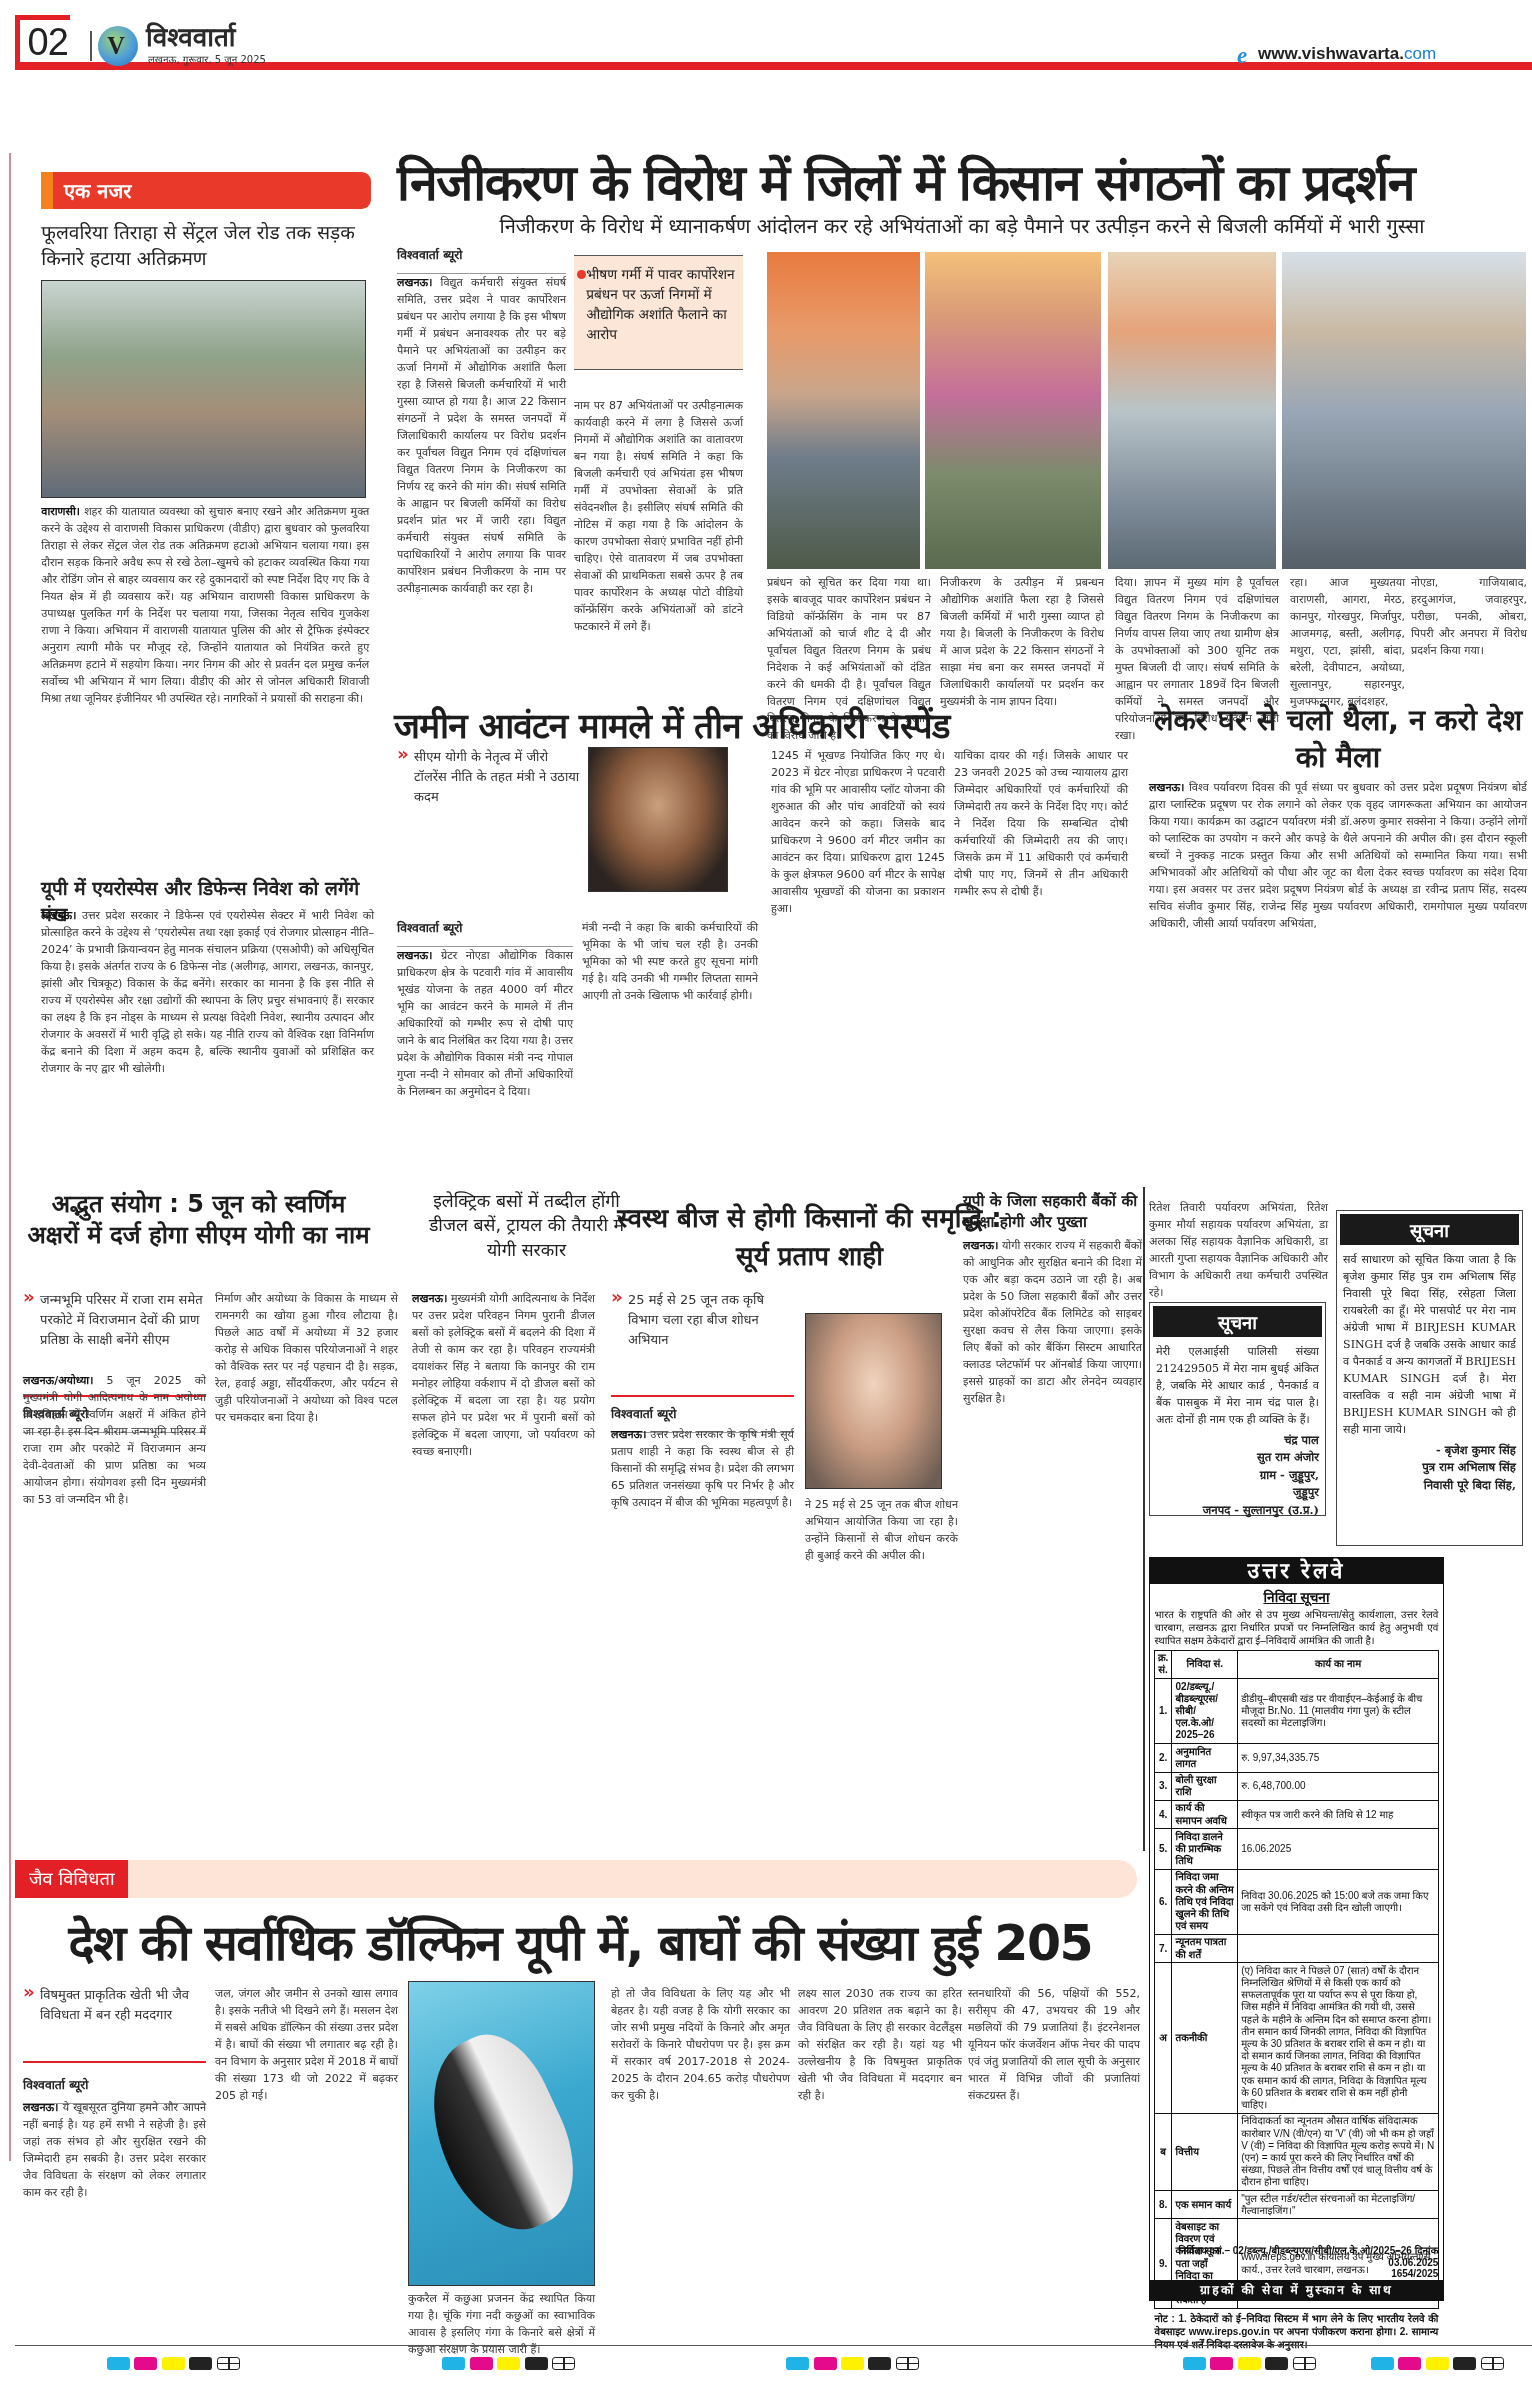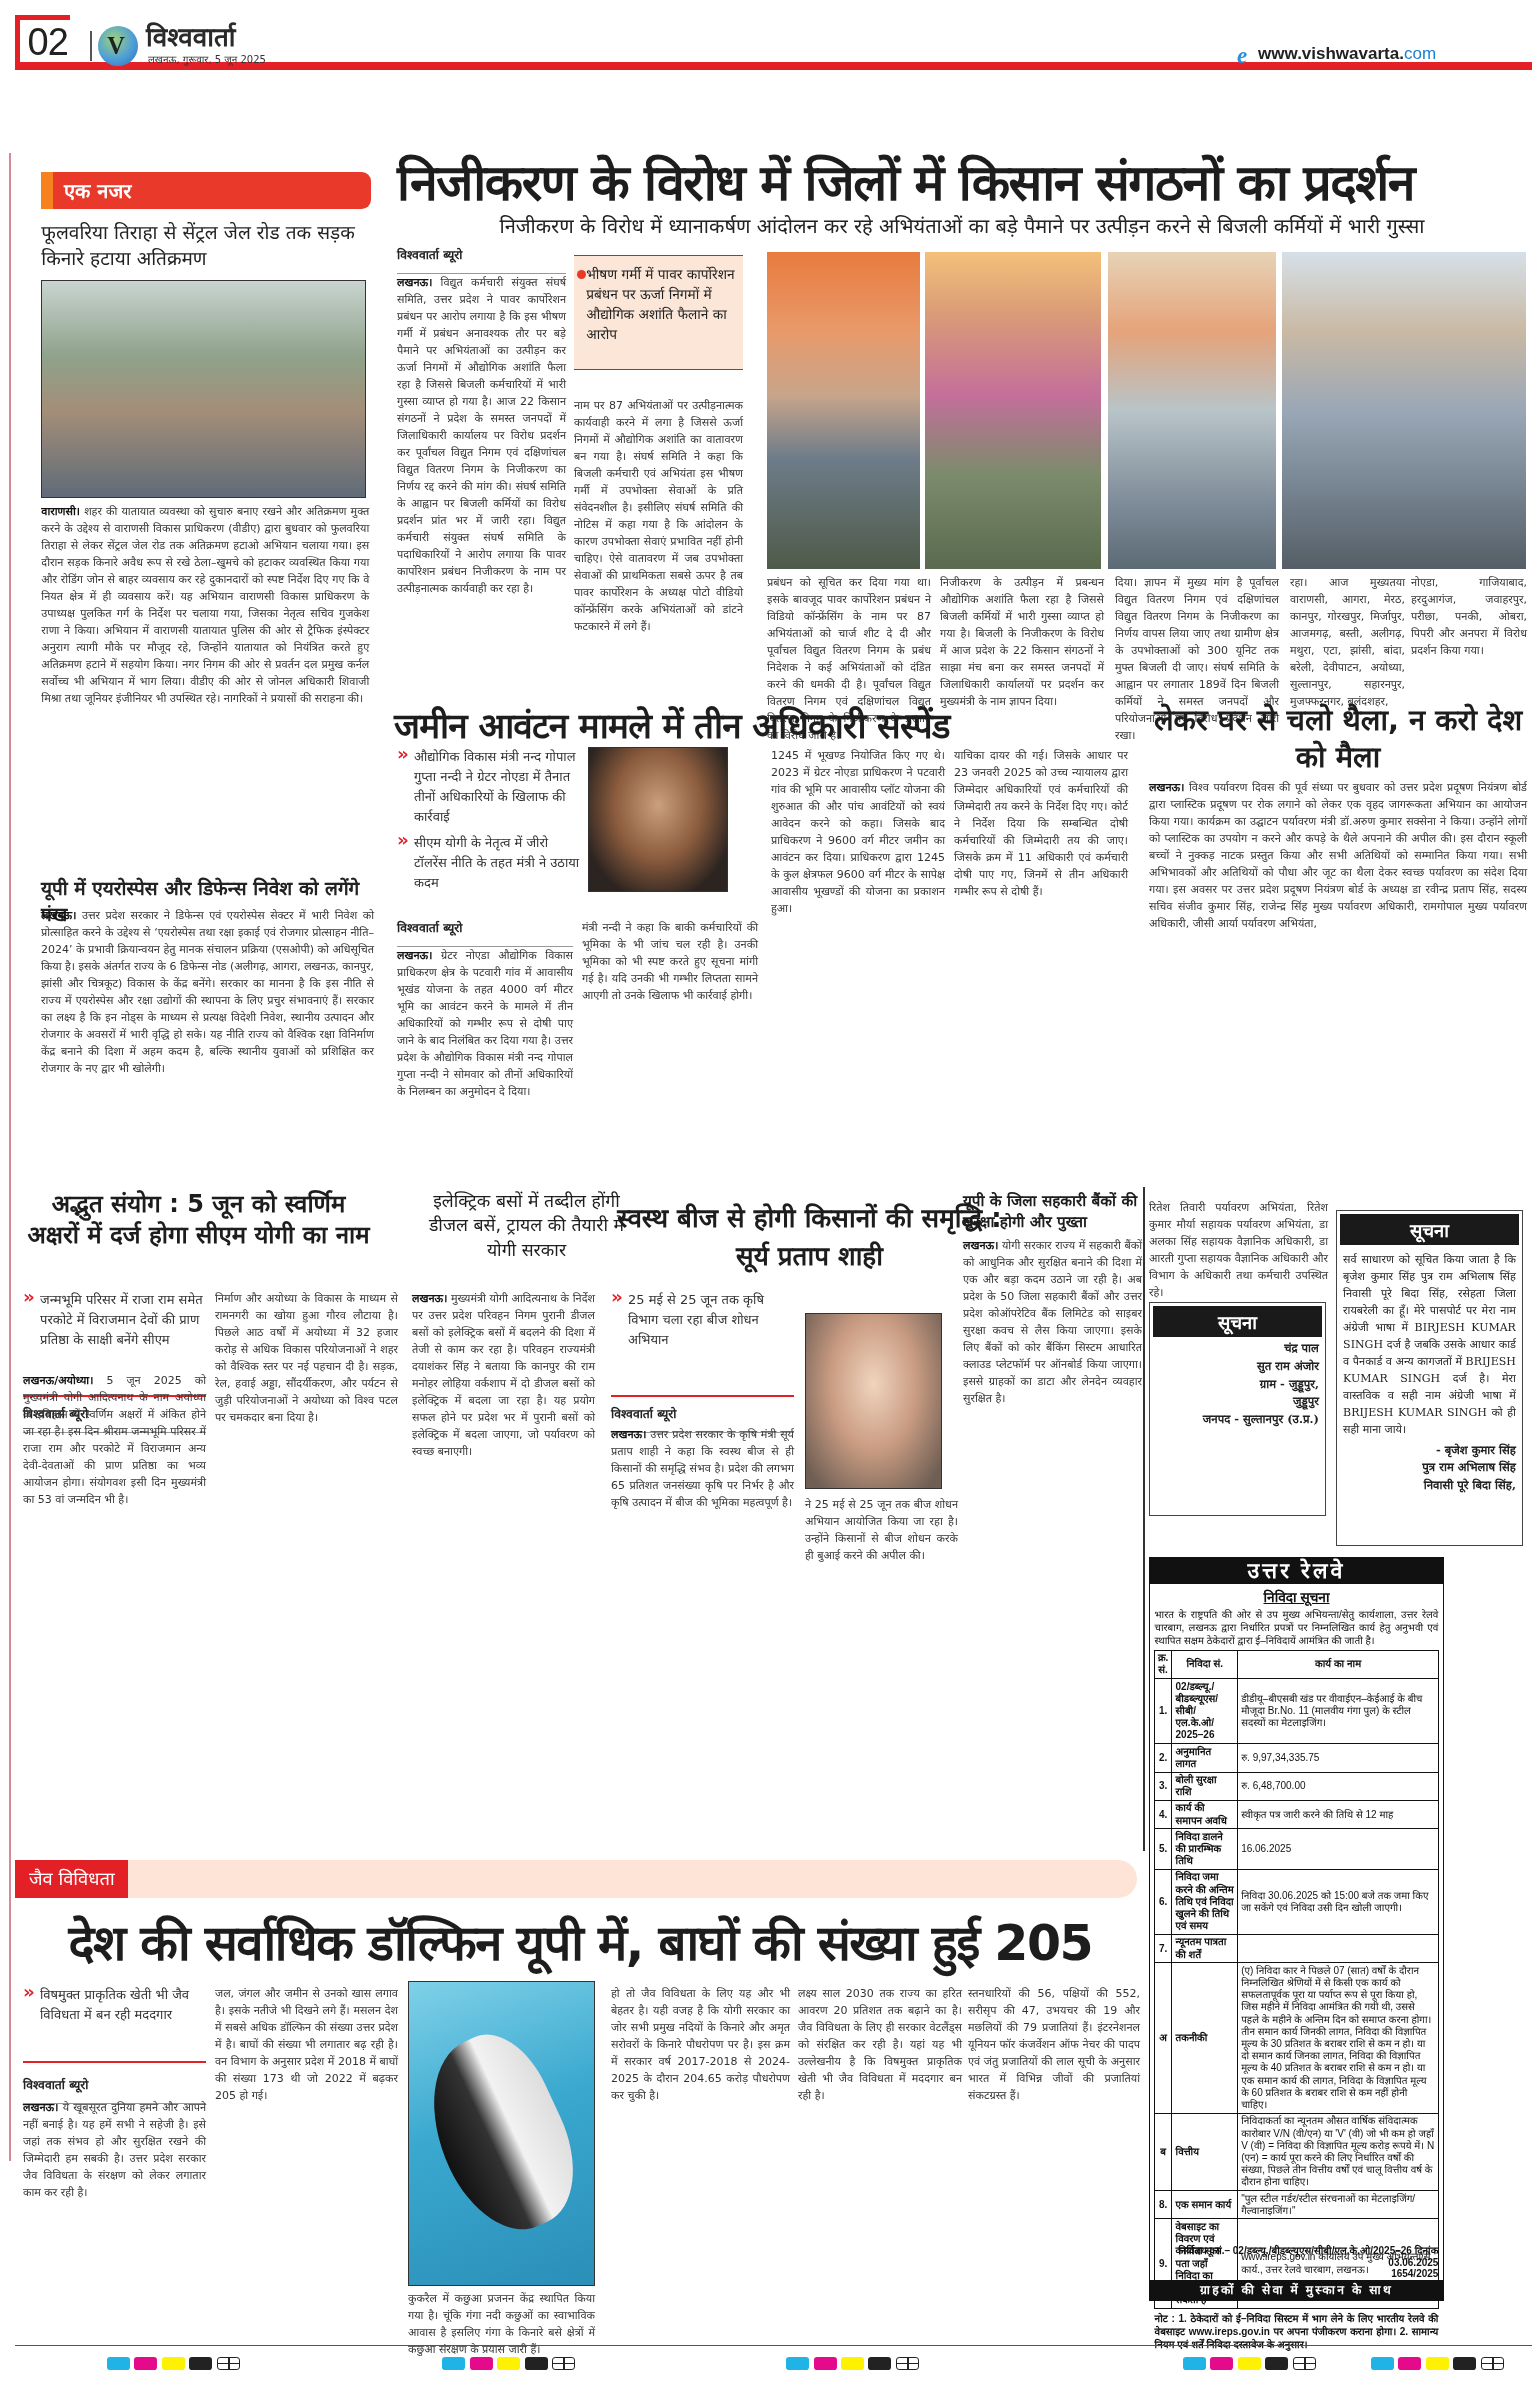--- a/index.html
+++ b/index.html
@@ -190,38 +190,38 @@
 <div class="lead-photo3"></div>
 <div class="lead-photo4"></div>
 <div class="lead-col3 body-text">प्रबंधन को सूचित कर दिया गया था। इसके बावजूद पावर कार्पोरेशन प्रबंधन ने विडियो कॉन्फ्रेंसिंग के नाम पर 87 अभियंताओं को चार्ज शीट दे दी और पूर्वांचल विद्युत वितरण निगम के प्रबंध निदेशक ने कई अभियंताओं को दंडित करने की धमकी दी है। पूर्वांचल विद्युत वितरण निगम एवं दक्षिणांचल विद्युत वितरण निगम के निजीकरण के प्रस्ताव का विरोध जारी है।</div>
 <div class="lead-col4 body-text">निजीकरण के उत्पीड़न में प्रबन्धन औद्योगिक अशांति फैला रहा है जिससे बिजली कर्मियों में भारी गुस्सा व्याप्त हो गया है। बिजली के निजीकरण के विरोध में आज प्रदेश के 22 किसान संगठनों ने साझा मंच बना कर समस्त जनपदों में जिलाधिकारी कार्यालयों पर प्रदर्शन कर मुख्यमंत्री के नाम ज्ञापन दिया।</div>
 <div class="lead-col5 body-text">दिया। ज्ञापन में मुख्य मांग है पूर्वांचल विद्युत वितरण निगम एवं दक्षिणांचल विद्युत वितरण निगम के निजीकरण का निर्णय वापस लिया जाए तथा ग्रामीण क्षेत्र के उपभोक्ताओं को 300 यूनिट तक मुफ्त बिजली दी जाए। संघर्ष समिति के आह्वान पर लगातार 189वें दिन बिजली कर्मियों ने समस्त जनपदों और परियोजनाओं पर विरोध प्रदर्शन जारी रखा।</div>
 <div class="lead-col6 body-text">रहा। आज मुख्यतया वाराणसी, आगरा, मेरठ, कानपुर, गोरखपुर, मिर्जापुर, आजमगढ़, बस्ती, अलीगढ़, मथुरा, एटा, झांसी, बांदा, बरेली, देवीपाटन, अयोध्या, सुल्तानपुर, सहारनपुर, मुजफ्फरनगर, बुलंदशहर,</div>
 <div class="lead-col7 body-text">नोएडा, गाजियाबाद, हरदुआगंज, जवाहरपुर, परीछा, पनकी, ओबरा, पिपरी और अनपरा में विरोध प्रदर्शन किया गया।</div>
 
 <div class="land-headline">जमीन आवंटन मामले में तीन अधिकारी सस्पेंड</div>
 <div class="bullets land-bullets">
-  <div class="bul">औद्योगिक विकास मंत्री नन्द गोपाल गुप्ता नन्दी ने ग्रेटर नोएडा में तैनात तीनों अधिकारियों के खिलाफ की कार्रवाई</div>
   <div class="bul">सीएम योगी के नेतृत्व में जीरो टॉलरेंस नीति के तहत मंत्री ने उठाया कदम</div>
 </div>
 <div class="land-photo"></div>
 <div class="land-col1">
   <div class="byline">विश्ववार्ता ब्यूरो</div>
   <div class="body-text"><b>लखनऊ।</b><span> ग्रेटर नोएडा औद्योगिक विकास प्राधिकरण क्षेत्र के पटवारी गांव में आवासीय भूखंड योजना के तहत 4000 वर्ग मीटर भूमि का आवंटन करने के मामले में तीन अधिकारियों को गम्भीर रूप से दोषी पाए जाने के बाद निलंबित कर दिया गया है। उत्तर प्रदेश के औद्योगिक विकास मंत्री नन्द गोपाल गुप्ता नन्दी ने सोमवार को तीनों अधिकारियों के निलम्बन का अनुमोदन दे दिया।</span></div>
 </div>
 <div class="land-col2 body-text">मंत्री नन्दी ने कहा कि बाकी कर्मचारियों की भूमिका के भी जांच चल रही है। उनकी भूमिका को भी स्पष्ट करते हुए सूचना मांगी गई है। यदि उनकी भी गम्भीर लिप्तता सामने आएगी तो उनके खिलाफ भी कार्रवाई होगी।</div>
 <div class="land-col3 body-text">1245 में भूखण्ड नियोजित किए गए थे। 2023 में ग्रेटर नोएडा प्राधिकरण ने पटवारी गांव की भूमि पर आवासीय प्लॉट योजना की शुरुआत की और पांच आवंटियों को स्वयं आवेदन करने को कहा। जिसके बाद प्राधिकरण ने 9600 वर्ग मीटर जमीन का आवंटन कर दिया। प्राधिकरण द्वारा 1245 के कुल क्षेत्रफल 9600 वर्ग मीटर के सापेक्ष आवासीय भूखण्डों की योजना का प्रकाशन हुआ।</div>
 <div class="land-col4 body-text">याचिका दायर की गई। जिसके आधार पर 23 जनवरी 2025 को उच्च न्यायालय द्वारा जिम्मेदार अधिकारियों एवं कर्मचारियों की जिम्मेदारी तय करने के निर्देश दिए गए। कोर्ट ने निर्देश दिया कि सम्बन्धित दोषी कर्मचारियों की जिम्मेदारी तय की जाए। जिसके क्रम में 11 अधिकारी एवं कर्मचारी दोषी पाए गए, जिनमें से तीन अधिकारी गम्भीर रूप से दोषी हैं।</div>
 
 <div class="plastic-headline">लेकर घर से चलो थैला, न करो देश को मैला</div>
 <div class="plastic-body body-text"><b>लखनऊ।</b><span> विश्व पर्यावरण दिवस की पूर्व संध्या पर बुधवार को उत्तर प्रदेश प्रदूषण नियंत्रण बोर्ड द्वारा प्लास्टिक प्रदूषण पर रोक लगाने को लेकर एक वृहद जागरूकता अभियान का आयोजन किया गया। कार्यक्रम का उद्घाटन पर्यावरण मंत्री डॉ.अरुण कुमार सक्सेना ने किया। उन्होंने लोगों को प्लास्टिक का उपयोग न करने और कपड़े के थैले अपनाने की अपील की। इस दौरान स्कूली बच्चों ने नुक्कड़ नाटक प्रस्तुत किया और सभी अतिथियों को सम्मानित किया गया। सभी अभिभावकों और अतिथियों को पौधा और जूट का थैला देकर स्वच्छ पर्यावरण का संदेश दिया गया। इस अवसर पर उत्तर प्रदेश प्रदूषण नियंत्रण बोर्ड के अध्यक्ष डा रवीन्द्र प्रताप सिंह, सदस्य सचिव संजीव कुमार सिंह, राजेन्द्र सिंह मुख्य पर्यावरण अधिकारी, रामगोपाल मुख्य पर्यावरण अधिकारी, जीसी आर्या पर्यावरण अभियंता,</span></div>
 <div class="plastic-body2 body-text">रितेश तिवारी पर्यावरण अभियंता, रितेश कुमार मौर्या सहायक पर्यावरण अभियंता, डा अलका सिंह सहायक वैज्ञानिक अधिकारी, डा आरती गुप्ता सहायक वैज्ञानिक अधिकारी और विभाग के अधिकारी तथा कर्मचारी उपस्थित रहे।</div>
 
 <div class="notice notice1">
   <div class="notice-head">सूचना</div>
+  <div class="notice-body">मेरी एलआईसी पालिसी संख्या 212429505 में मेरा नाम बुधई अंकित है, जबकि मेरे आधार कार्ड , पैनकार्ड व बैंक पासबुक में मेरा नाम चंद्र पाल है। अतः दोनों ही नाम एक ही व्यक्ति के हैं।</div>
   <div class="notice-sign">
     <div>चंद्र पाल</div>
     <div>सुत राम अंजोर</div>
     <div>ग्राम - जुड्डूपुर,</div>
     <div>जुड्डूपुर</div>
     <div>जनपद - सुल्तानपुर (उ.प्र.)</div>
   </div>
 </div>
 <div class="notice notice2">
   <div class="notice-head">सूचना</div>

